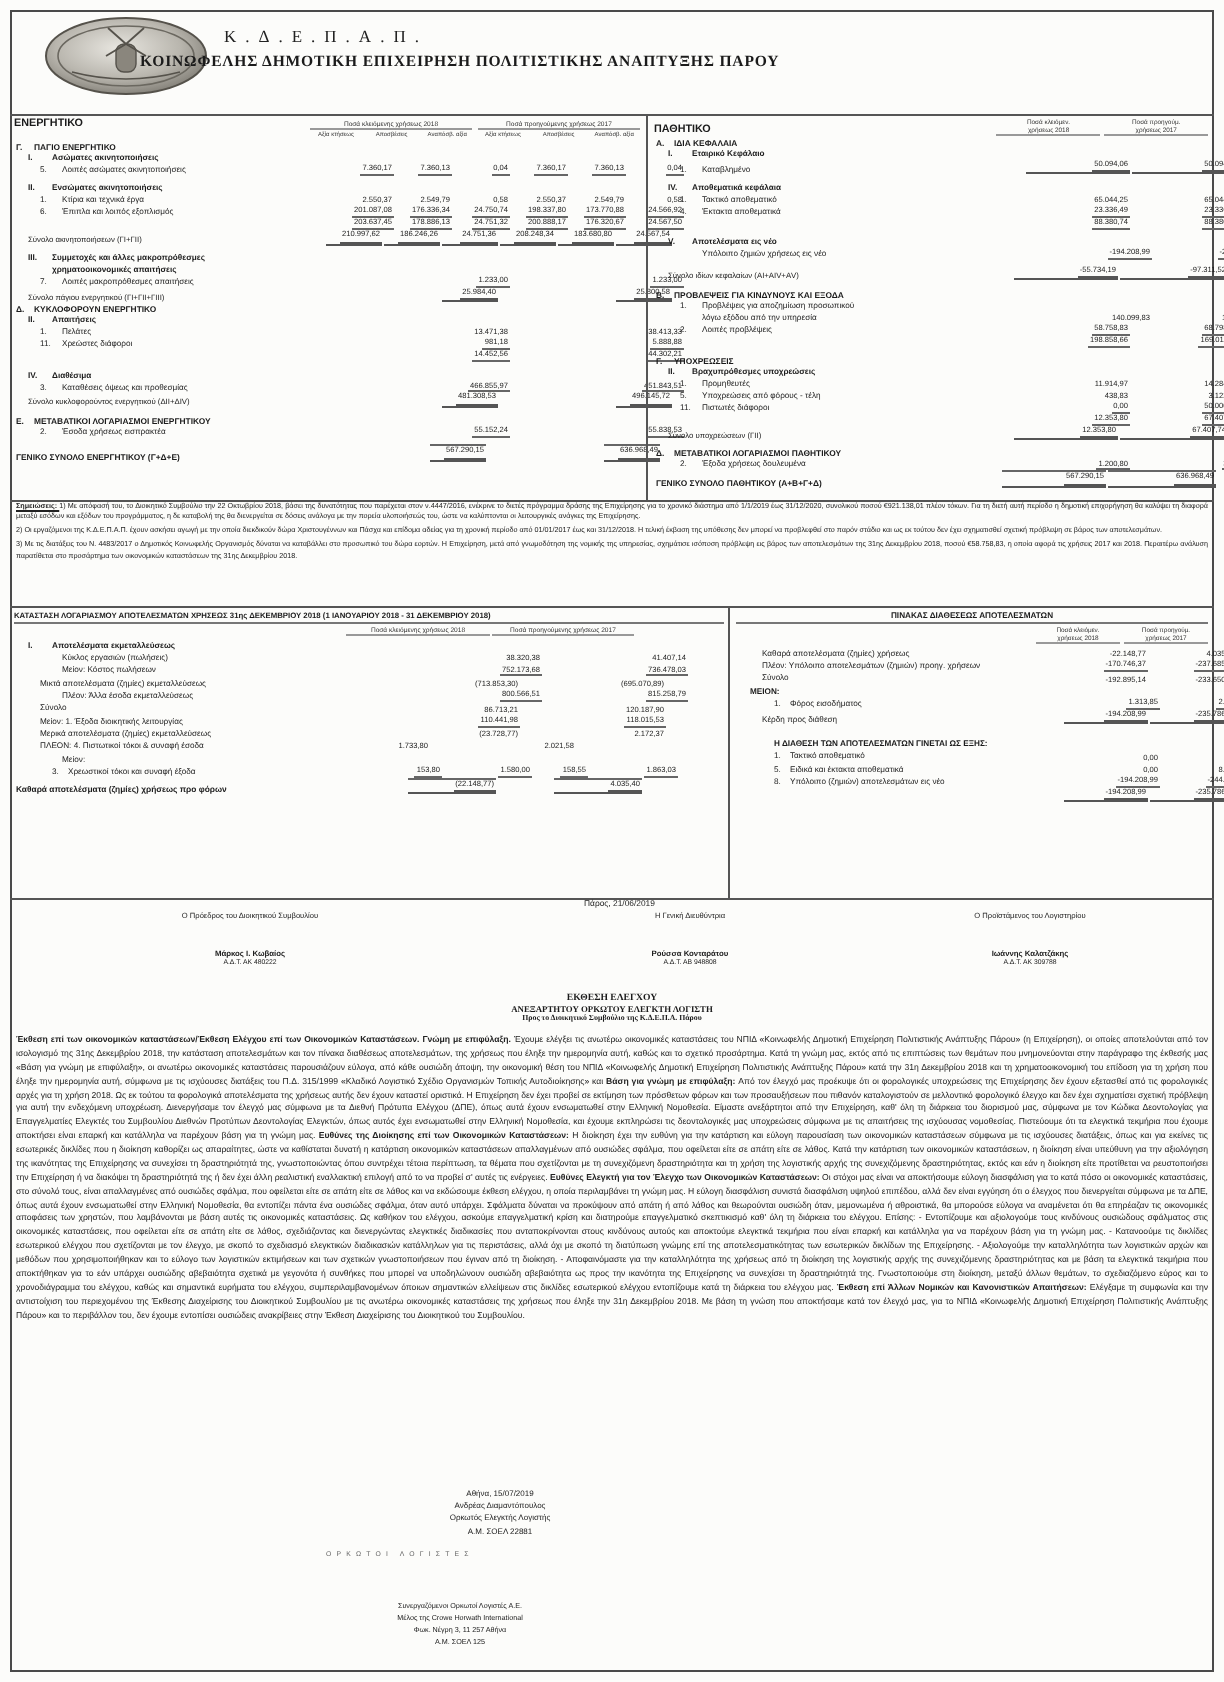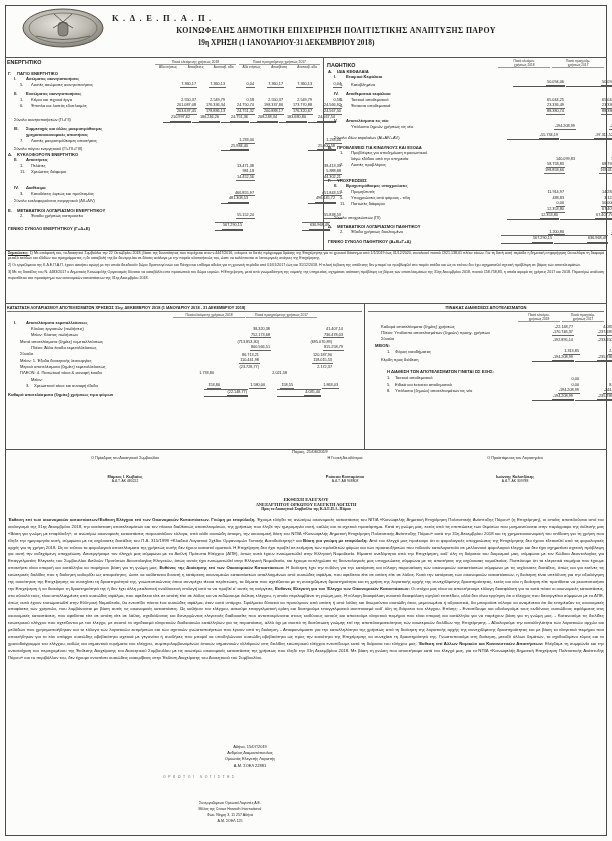--- a/index.html
+++ b/index.html
@@ -2,23 +2,23 @@
 <html><head>
 <meta charset="utf-8">
 <style>
   html,body{margin:0;padding:0;background:#888;}
   .page{position:relative;width:612px;height:841px;background:#fcfcfa;margin:0 auto;overflow:hidden;
         font-family:"Liberation Sans",sans-serif;color:#1b1b1b;}
   .frame{position:absolute;left:5px;top:5px;right:5px;bottom:5px;border:1px solid #4a4a4a;}
 
   
   .logo{position:absolute;left:22px;top:8px;width:82px;height:40px;}
-  .acr{position:absolute;left:112px;top:13px;font-family:"Liberation Serif",serif;font-weight:bold;
+  .acr{position:absolute;left:112px;top:13px;font-family:"Liberation Serif",serif;font-weight:normal;
        font-size:8.5px;letter-spacing:4.5px;color:#222;}
-  .orgname{position:absolute;left:70px;right:10px;top:26px;text-align:center;font-family:"Liberation Serif",serif;
+  .orgname{position:absolute;left:70px;right:10px;top:26px;font-family:"Liberation Serif",serif;
        font-weight:bold;font-size:7.8px;letter-spacing:.4px;}
   .period{position:absolute;left:0;right:40px;top:38px;text-align:center;font-family:"Liberation Serif",serif;
        font-weight:bold;font-size:7.4px;}
 
   
   .bs{position:absolute;left:5px;right:5px;top:57px;height:192px;border-top:1px solid #555;border-bottom:1px solid #555;}
   .bs .assets{position:absolute;left:0;top:0;bottom:0;width:318px;padding:1px 2px;box-sizing:border-box;}
   .bs .liab{position:absolute;left:318px;top:0;bottom:0;width:284px;border-left:1px solid #555;padding:1px 3px;box-sizing:border-box;}
   .bs-title{font-weight:bold;font-size:5.4px;}
   .hrow{display:flex;align-items:flex-end;}
@@ -112,21 +112,20 @@
       <rect x="36" y="14" width="10" height="14" rx="4" fill="#8a867d" stroke="#55524b" stroke-width="0.7"></rect>
       <line x1="41" y1="14" x2="50" y2="6" stroke="#55524b" stroke-width="0.9"></line>
       <line x1="41" y1="14" x2="32" y2="6" stroke="#55524b" stroke-width="0.9"></line>
       <line x1="41" y1="14" x2="51" y2="20" stroke="#55524b" stroke-width="0.9"></line>
       <line x1="41" y1="14" x2="31" y2="20" stroke="#55524b" stroke-width="0.9"></line>
       <path d="M14 28 q27 7 54 0" fill="none" stroke="#55524b" stroke-width="0.8"></path>
     </svg>
   </div>
   <div class="acr">Κ.Δ.Ε.Π.Α.Π.</div>
   <div class="orgname">ΚΟΙΝΩΦΕΛΗΣ ΔΗΜΟΤΙΚΗ ΕΠΙΧΕΙΡΗΣΗ ΠΟΛΙΤΙΣΤΙΚΗΣ ΑΝΑΠΤΥΞΗΣ ΠΑΡΟΥ</div>
-  <div class="period">19η ΧΡΗΣΗ (1 ΙΑΝΟΥΑΡΙΟΥ-31 ΔΕΚΕΜΒΡΙΟΥ 2018)</div>
 
   <div class="bs">
     <div class="assets">
       <div class="hrow">
         <div class="bs-title" style="width:148px">ΕΝΕΡΓΗΤΙΚΟ</div>
         <div class="grp" style="width:81px">Ποσά κλειόμενης χρήσεως 2018</div>
         <div style="width:3px"></div>
         <div class="grp" style="width:81px">Ποσά προηγούμενης χρήσεως 2017</div>
       </div>
       <div class="hrow" style="margin-bottom:1px">

